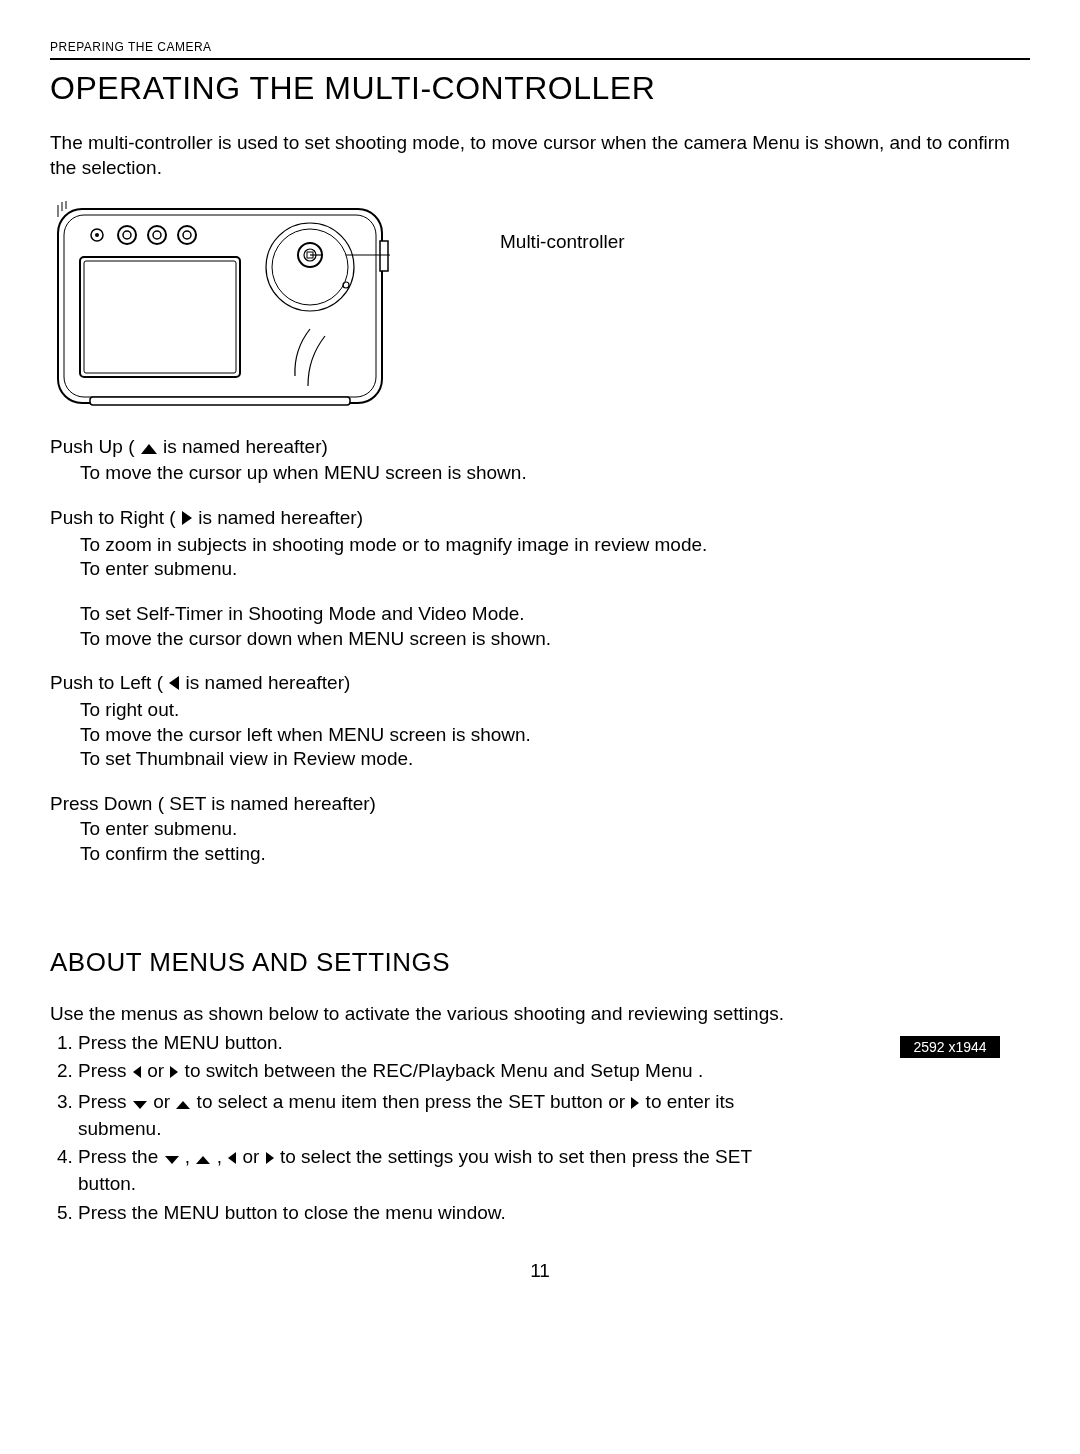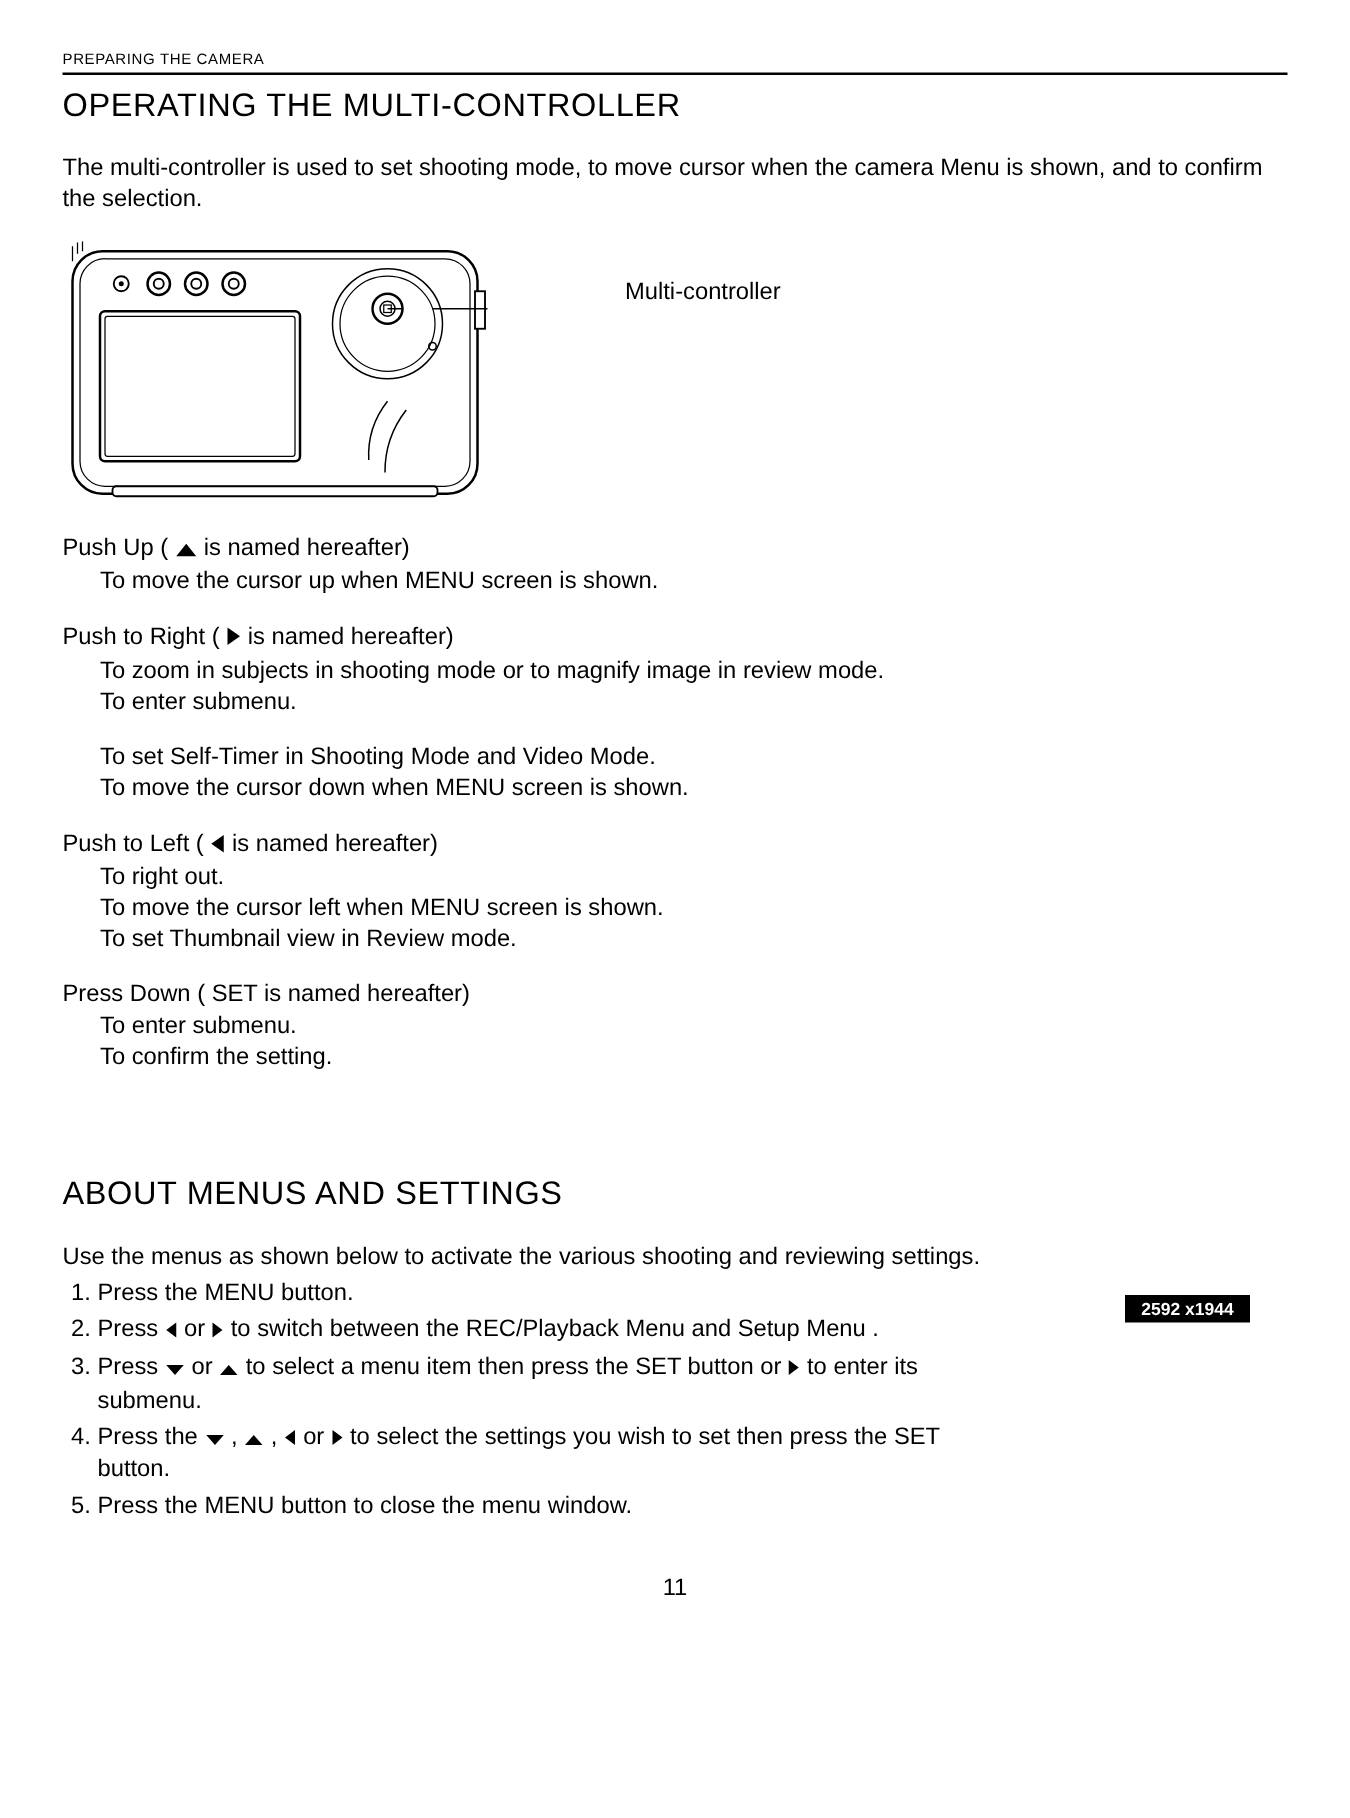--- a/index.html
+++ b/index.html
@@ -14,21 +14,21 @@
     font-size:19px;
     line-height:1.3;
   }
   .hdr{
     font-size:12px;
     letter-spacing:0.5px;
     padding-bottom:2px;
     border-bottom:2px solid #000;
   }
   .h2{
-    font-size:26px;
+    font-size:32px;
     letter-spacing:0.5px;
     margin:8px 0 22px 0;
   }
   .intro{margin-bottom:20px;}
   .figwrap{width:100%;margin:10px 0 14px 0;position:relative;height:220px;}
   .camera-box{display:inline-block;position:relative;}
   .callout-lbl{
     position:absolute;
     left:100%;
     margin-left:110px;
@@ -52,21 +52,20 @@
     position:absolute;
     right:80px;
     top:1036px;
     width:100px;
     height:22px;
     background:#000;
     color:#fff;
     font-size:14px;
     line-height:22px;
     text-align:center;
-    font-weight:bold;
   }
   .pnum{
     position:absolute;
     left:0;right:0;
     bottom:170px;
     text-align:center;
     font-size:19px;
   }
 </style>
 </head>

